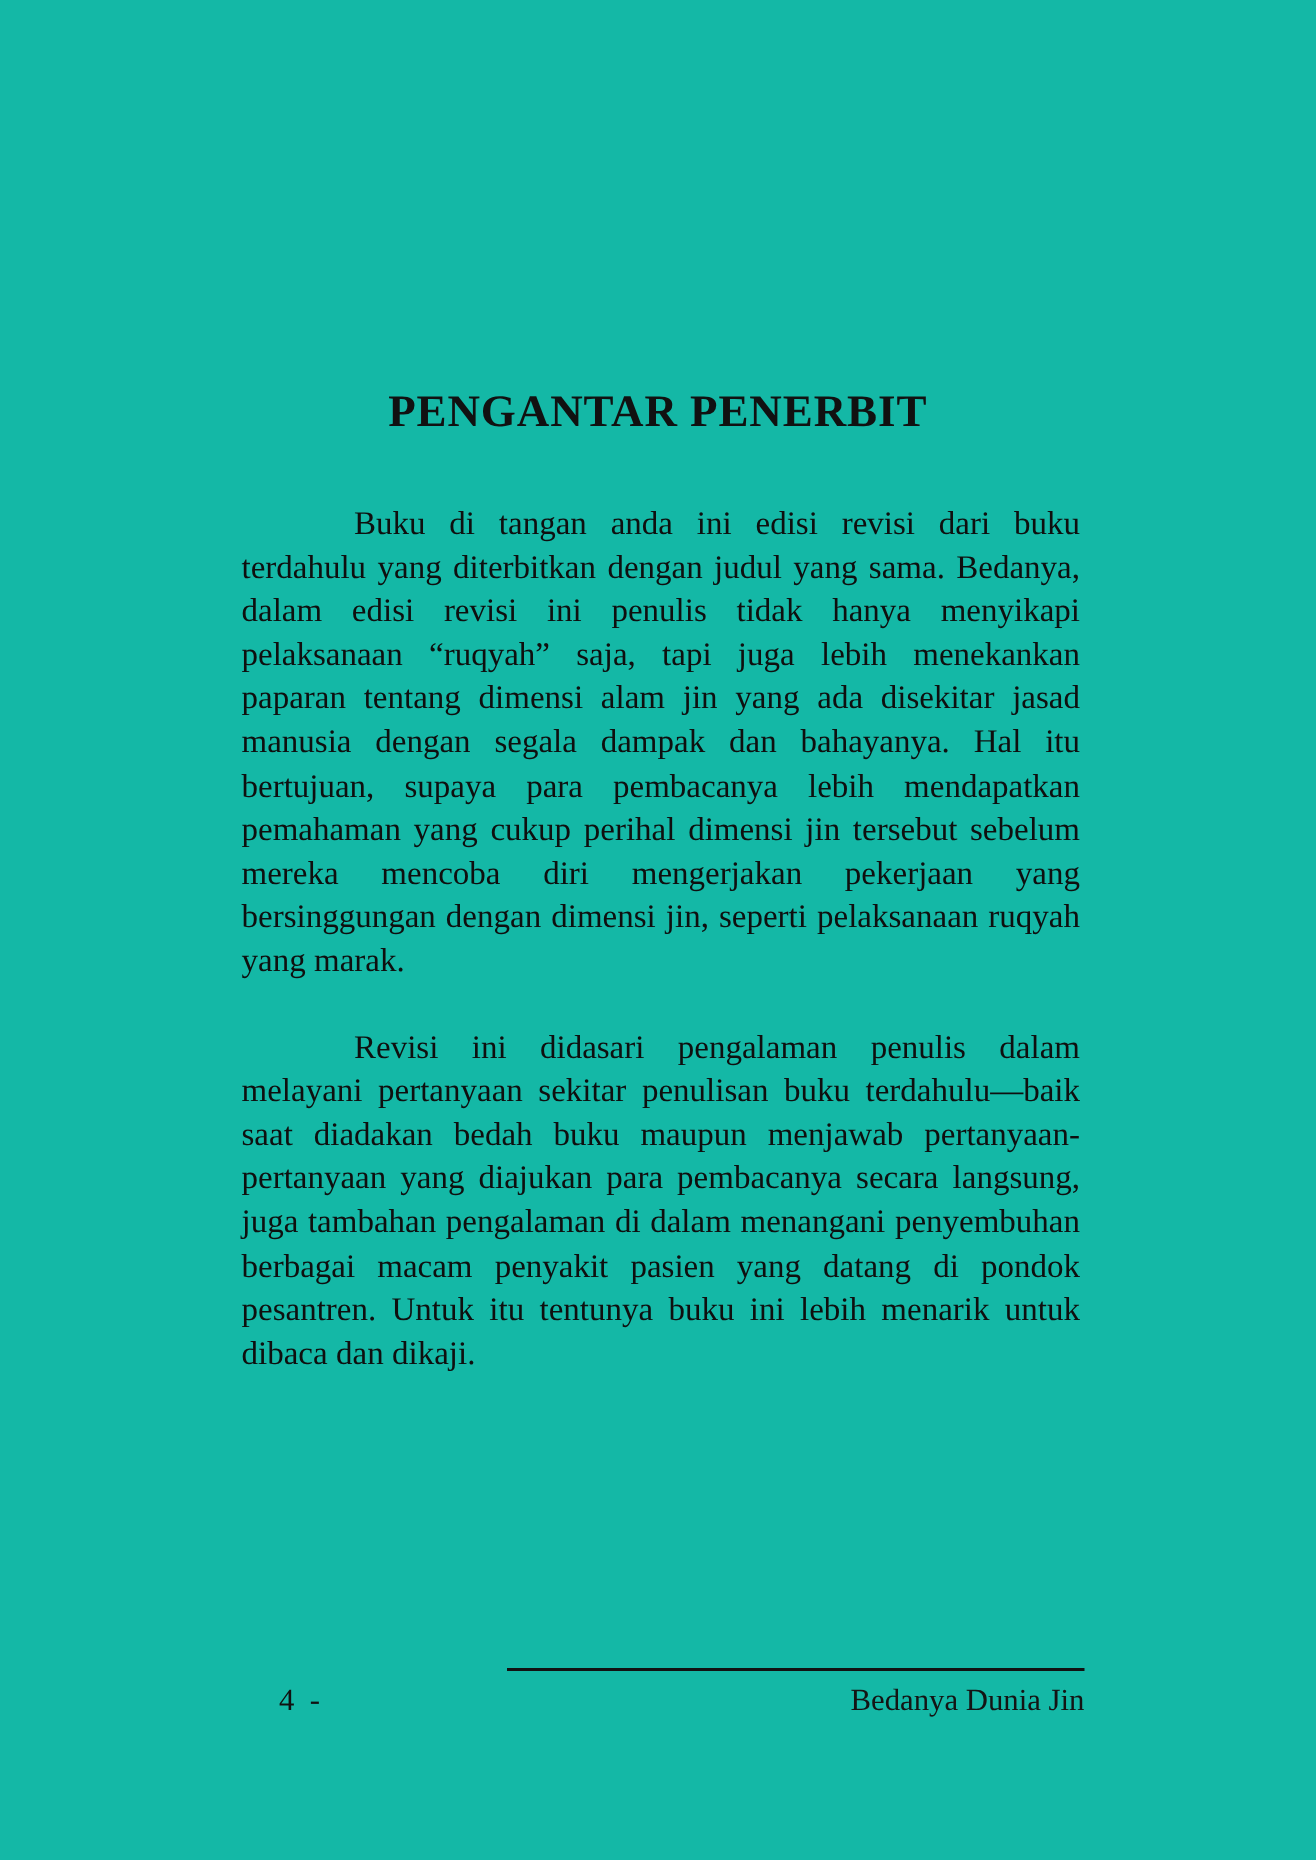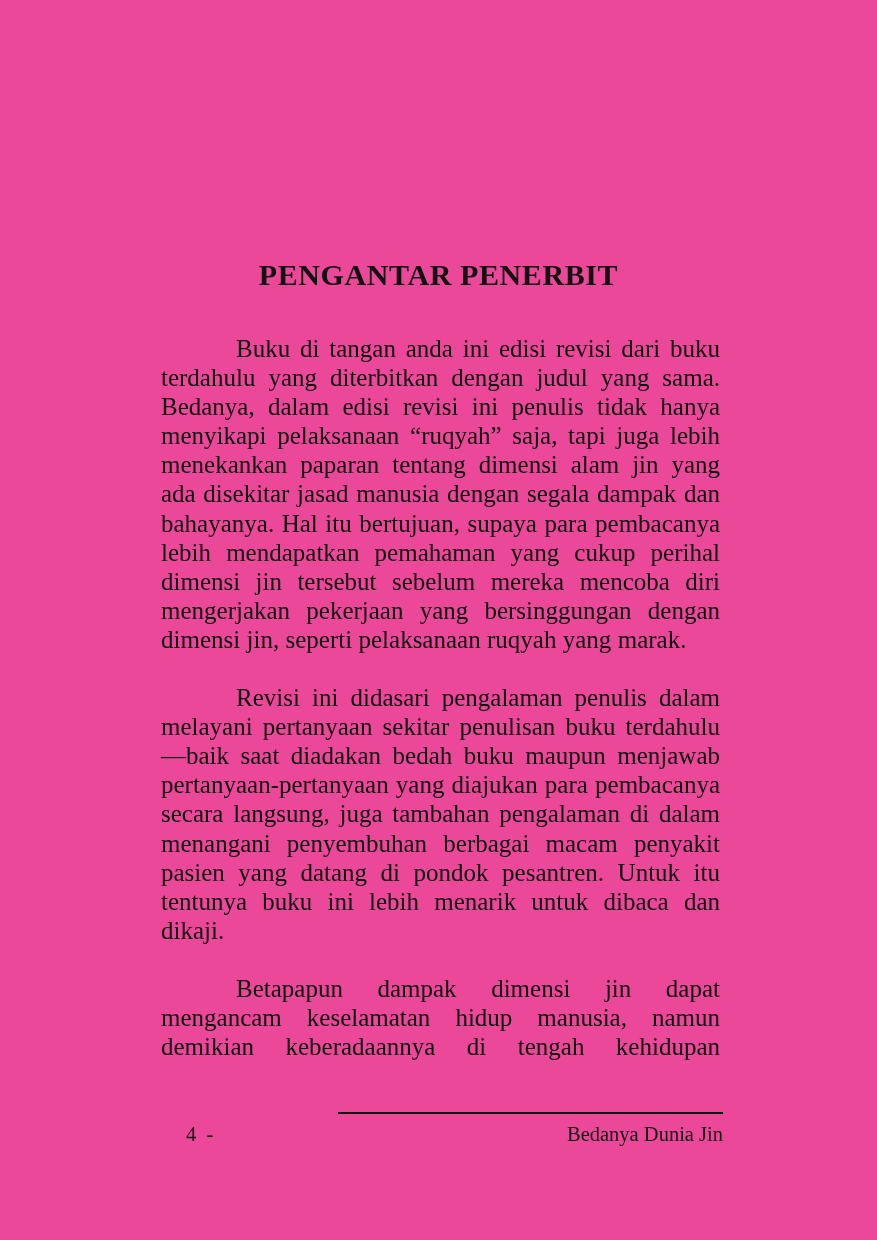--- a/index.html
+++ b/index.html
@@ -13,21 +13,21 @@
     position: relative;
     overflow: hidden;
     font-family: "Liberation Serif", "DejaVu Serif", serif;
     color: #0d0d0d;
     -webkit-font-smoothing: antialiased;
   }
 
   .page {
     position: absolute;
     inset: 0;
-    background: #ec4899;
+    background: #14b8a6;
   }
 
   
   .chapter-title {
     position: absolute;
     left: 0;
     right: 0;
     top: 238px;
     text-align: center;
     font-family: "Liberation Serif", "DejaVu Serif", serif;
@@ -43,21 +43,21 @@
     position: absolute;
     left: 161px;
     top: 334px;
     width: 559px;
   }
 
   .para {
     margin: 0 0 29px 0;
     text-align: justify;
     text-justify: inter-word;
-    font-size: 25px;
+    font-size: 22px;
     line-height: 29.1px;
     text-indent: 75px;
     color: #0f0f0f;
     hyphens: none;
     word-spacing: 0.1px;
   }
   .para:last-child {
     margin-bottom: 0;
   }
   
@@ -103,21 +103,20 @@
 </head>
 <body>
 
 <div class="page">
 
   <h1 class="chapter-title">PENGANTAR PENERBIT</h1>
 
   <div class="body-block">
     <p class="para">Buku di tangan anda ini edisi revisi dari buku terdahulu yang diterbitkan dengan judul yang sama. Bedanya, dalam edisi revisi ini penulis tidak hanya menyikapi pelaksanaan “ruqyah” saja, tapi juga lebih menekankan paparan tentang dimensi alam jin yang ada disekitar jasad manusia dengan segala dampak dan bahayanya. Hal itu bertujuan, supaya para pembacanya lebih mendapatkan pemahaman yang cukup perihal dimensi jin tersebut sebelum mereka mencoba diri mengerjakan pekerjaan yang bersinggungan dengan dimensi jin, seperti pelaksanaan ruqyah yang marak.</p>
     <p class="para">Revisi ini didasari pengalaman penulis dalam melayani pertanyaan sekitar penulisan buku terdahulu—baik saat diadakan bedah buku maupun menjawab pertanyaan-pertanyaan yang diajukan para pembacanya secara langsung, juga tambahan pengalaman di dalam menangani penyembuhan berbagai macam penyakit pasien yang datang di pondok pesantren. Untuk itu tentunya buku ini lebih menarik untuk dibaca dan dikaji.</p>
-    <p class="para continues">Betapapun dampak dimensi jin dapat mengancam keselamatan hidup manusia, namun demikian keberadaannya di tengah kehidupan</p>
   </div>
 
   <div class="footer">
     <div class="page-number">4  -</div>
     <div class="footer-rule"></div>
     <div class="running-title">Bedanya Dunia Jin</div>
   </div>
 
 </div>
 

